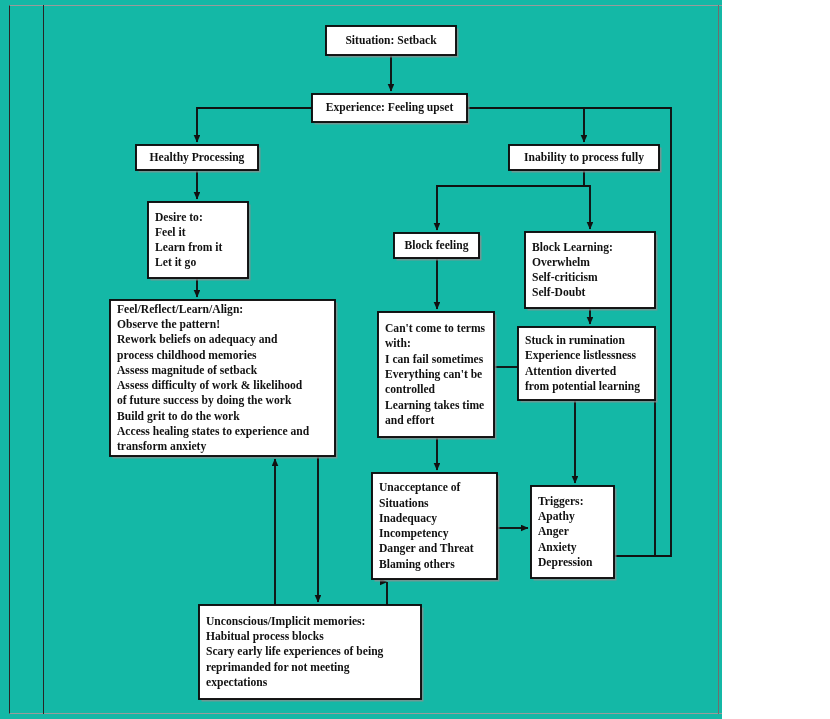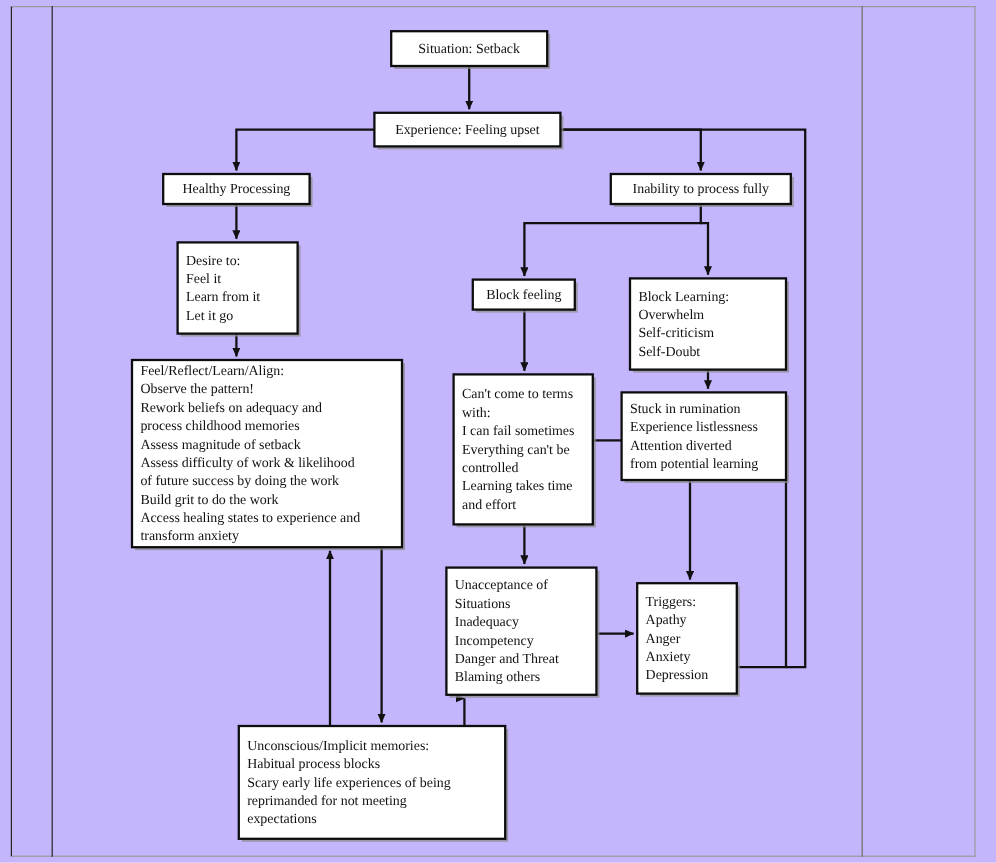--- a/index.html
+++ b/index.html
@@ -6,24 +6,25 @@
   html, body {
     margin: 0;
     padding: 0;
     background: #ffffff;
   }
   body {
     font-family: "Liberation Serif", "DejaVu Serif", serif;
   }
   #page {
     position: relative;
-    width: 830px;
+    width: 722px;
     height: 719px;
-    background: #c4b5fd;
+    background: #14b8a6;
     overflow: hidden;
+    font-weight: bold;
   }
   #page-frame-outer {
     position: absolute;
     left: 9px;
     top: 5px;
     width: 804px;
     height: 709px;
     border-left: 1px solid #262626;
     border-top: 1px solid #9a9a9a;
     border-bottom: 1px solid #9a9a9a;

